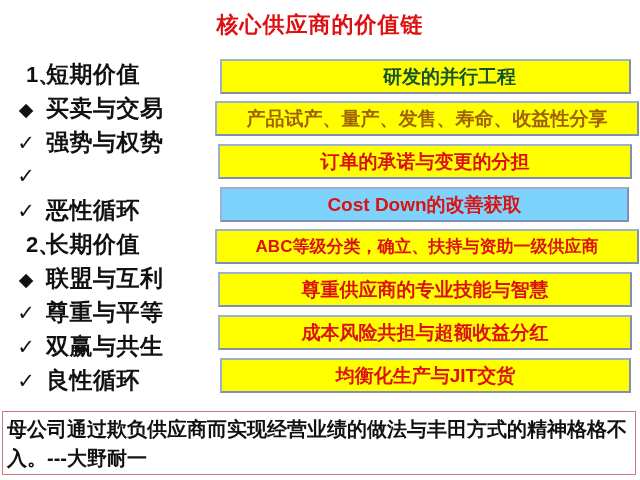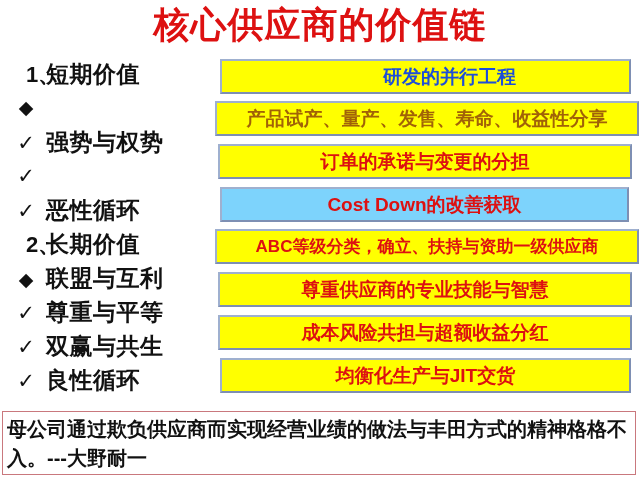--- a/index.html
+++ b/index.html
@@ -16,21 +16,21 @@
   }
 
   
   #slide-title {
     position: absolute;
     top: 8px;
     left: 0;
     width: 640px;
     text-align: center;
     color: #dd1111;
-    font-size: 36px;
+    font-size: 22px;
     font-weight: bold;
     letter-spacing: 1px;
     line-height: 34px;
     white-space: nowrap;
   }
 
   
   #left-column {
     position: absolute;
     top: 57px;
@@ -121,20 +121,21 @@
 
 <div id="slide-title">核心供应商的价值链</div>
 
 <div id="left-column">
     <div class="bullet-row heading">
       <span class="bullet-marker num">1、</span>
       <span class="bullet-text">短期价值</span>
     </div>
     <div class="bullet-row">
       <span class="bullet-marker diamond">◆</span>
+      <span class="bullet-text">买卖与交易</span>
     </div>
     <div class="bullet-row">
       <span class="bullet-marker check">✓</span>
       <span class="bullet-text">强势与权势</span>
     </div>
     <div class="bullet-row">
       <span class="bullet-marker check">✓</span>
     </div>
     <div class="bullet-row">
       <span class="bullet-marker check">✓</span>
@@ -157,21 +158,21 @@
       <span class="bullet-text">双赢与共生</span>
     </div>
     <div class="bullet-row">
       <span class="bullet-marker check">✓</span>
       <span class="bullet-text">良性循环</span>
     </div>
   </div>
 
 <div id="value-boxes">
     <div class="value-box" style="left: 220px; top: 0px; width: 411px; height: 35px; background: rgb(255, 255, 0);">
-      <span class="vb-label" style="font-size: 19px; color: #1d4ed8; padding-left: 48px;">研发的并行工程</span>
+      <span class="vb-label" style="font-size: 19px; color: #14532d; padding-left: 48px;">研发的并行工程</span>
     </div>
     <div class="value-box" style="left: 215px; top: 42px; width: 424px; height: 35px; background: rgb(255, 255, 0);">
       <span class="vb-label" style="font-size: 19px; color: #a16207;">产品试产、量产、发售、寿命、收益性分享</span>
     </div>
     <div class="value-box" style="left: 218px; top: 85px; width: 414px; height: 35px; background: rgb(255, 255, 0);">
       <span class="vb-label" style="font-size: 19px; color: rgb(221, 17, 17);">订单的承诺与变更的分担</span>
     </div>
     <div class="value-box" style="left: 220px; top: 128px; width: 409px; height: 35px; background: #7dd3fc;">
       <span class="vb-label" style="font-size: 19px; color: rgb(221, 17, 17);">Cost Down的改善获取</span>
     </div>

